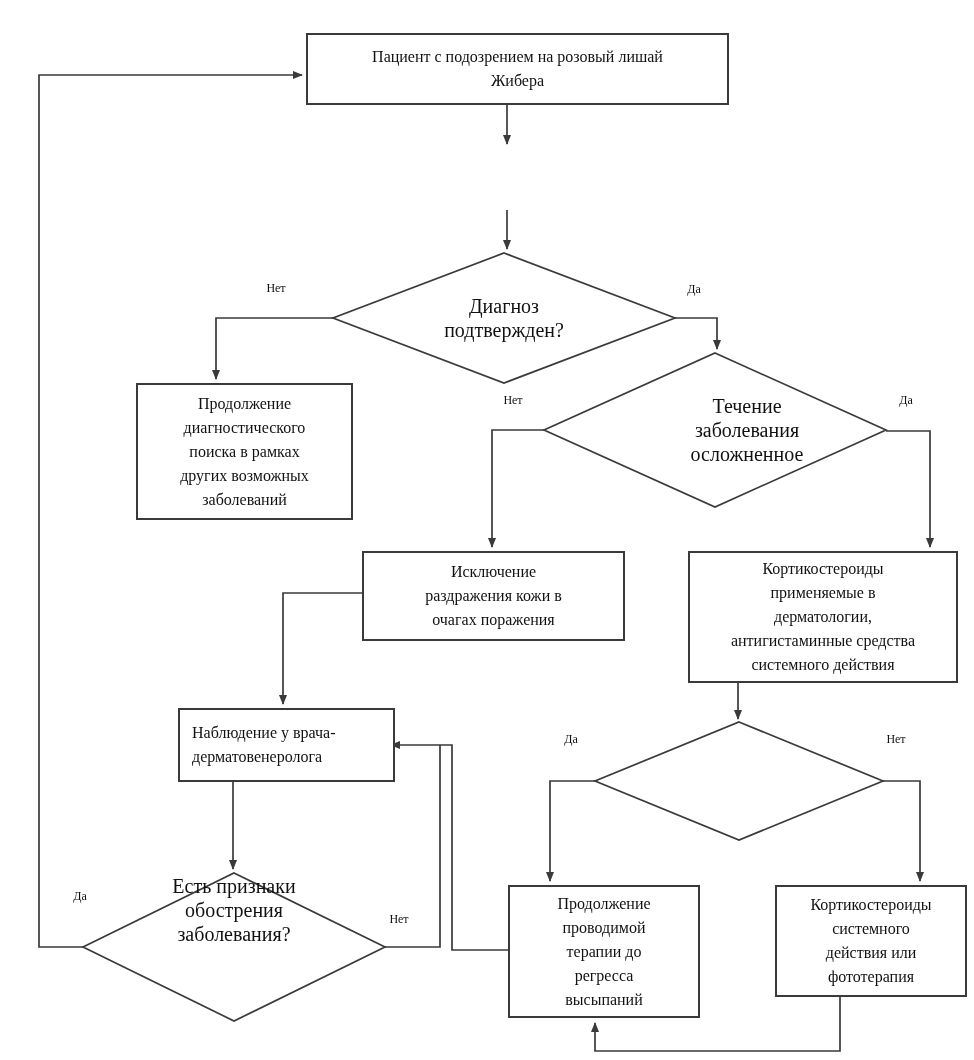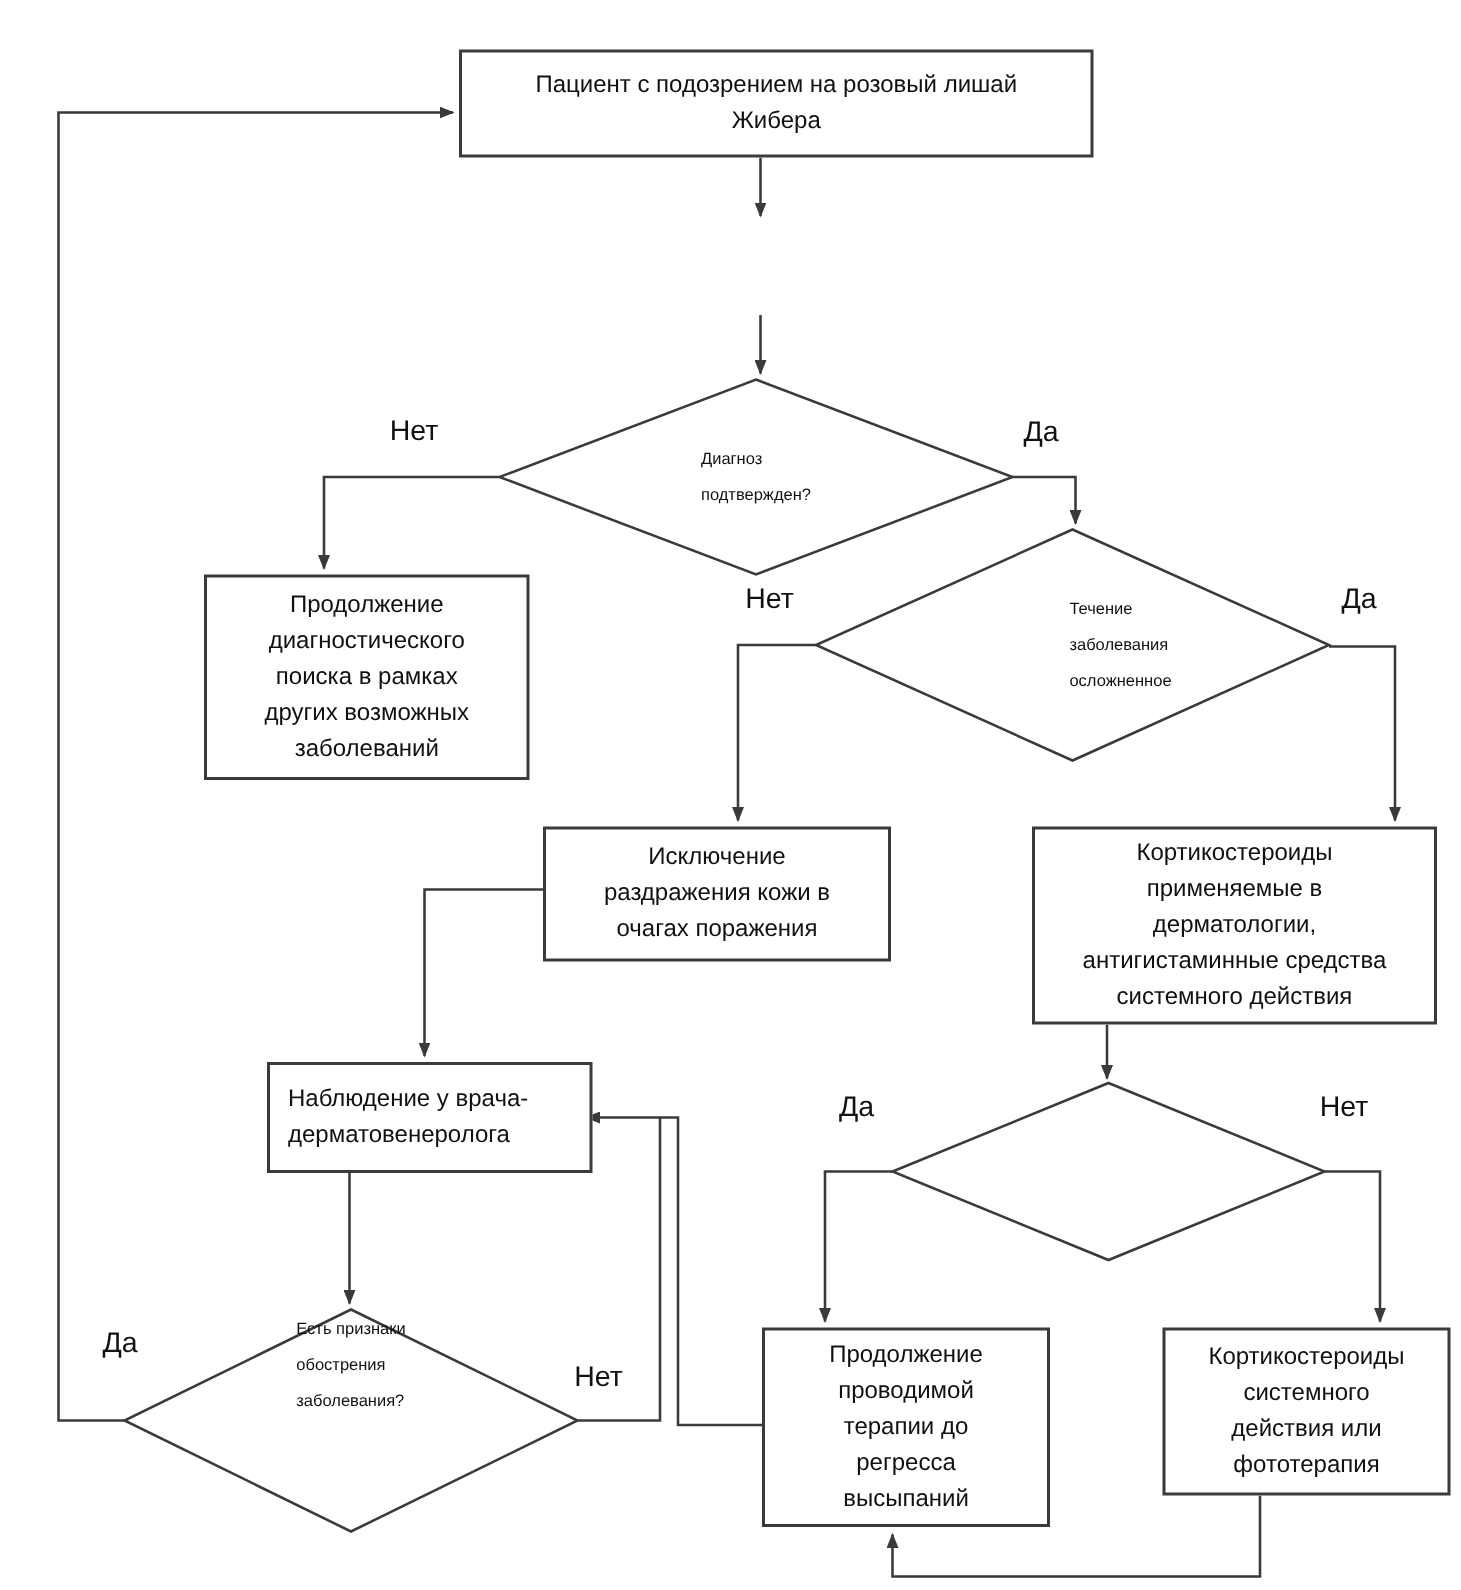--- a/index.html
+++ b/index.html
@@ -1,21 +1,21 @@
 <!DOCTYPE html>
 <html><head>
 <meta charset="utf-8">
 <style>
   html, body { margin: 0; padding: 0; background: #ffffff; }
   #canvas {
     position: relative;
     width: 974px;
     height: 1060px;
     background: #ffffff;
-    font-family: Liberation Sans, sans-serif;
+    font-family: Liberation Serif, serif;
     color: #111111;
     overflow: hidden;
   }
   #wires {
     position: absolute;
     left: 0; top: 0;
     width: 974px; height: 1060px;
   }
   .box {
     position: absolute;
@@ -28,29 +28,30 @@
     text-align: center;
     white-space: pre-line;
     font-size: 16px;
     line-height: 24px;
   }
   .box.align-top { align-items: flex-start; padding-top: 4px; }
   .box.align-left { justify-content: flex-start; text-align: left; padding-left: 12px; }
   .diamond-label {
     position: absolute;
     transform: translate(-50%, -50%);
+    text-align: center;
     white-space: pre-line;
-    font-size: 11px;
+    font-size: 20px;
     line-height: 24px;
     pointer-events: none;
   }
   .branch-label {
     position: absolute;
     transform: translate(-50%, -50%);
-    font-size: 19px;
+    font-size: 12px;
     line-height: 20px;
   }
 </style>
 </head>
 <body>
 
 <div id="canvas">
 
   <svg id="wires" viewBox="0 0 974 1060" xmlns="http://www.w3.org/2000/svg">
     <defs>
@@ -103,21 +104,21 @@
   <div class="box" style="left:306px; top:33px; width:423px; height:72px;">Пациент с подозрением на розовый лишай
 Жибера</div>
 
 
   <div class="box" style="left:136px; top:383px; width:217px; height:137px;">Продолжение
 диагностического
 поиска в рамках
 других возможных
 заболеваний</div>
 
-  <div class="box" style="left:362px; top:551px; width:232px; height:90px;">Исключение
+  <div class="box" style="left:362px; top:551px; width:263px; height:90px;">Исключение
 раздражения кожи в
 очагах поражения</div>
 
   <div class="box" style="left:688px; top:551px; width:270px; height:132px;">Кортикостероиды
 применяемые в
 дерматологии,
 антигистаминные средства
 системного действия</div>
 
   <div class="box align-left" style="left:178px; top:708px; width:217px; height:74px;">Наблюдение у врача-

